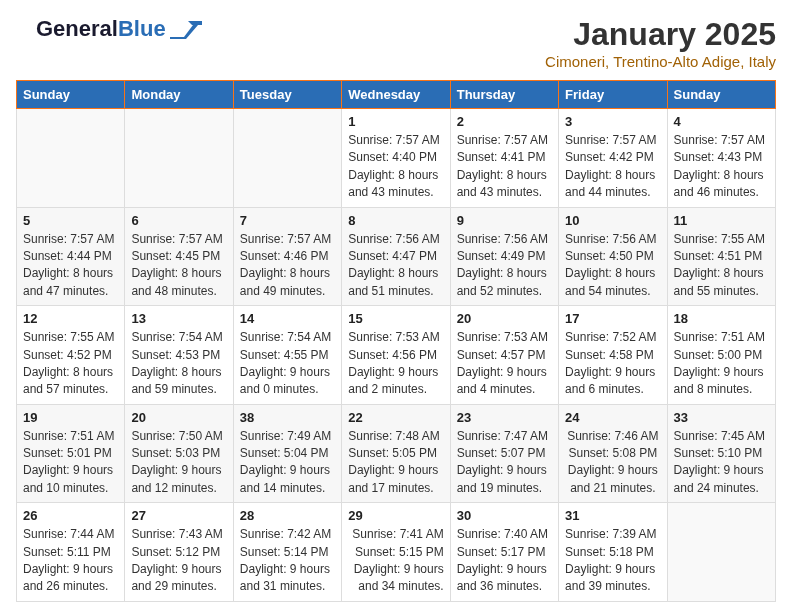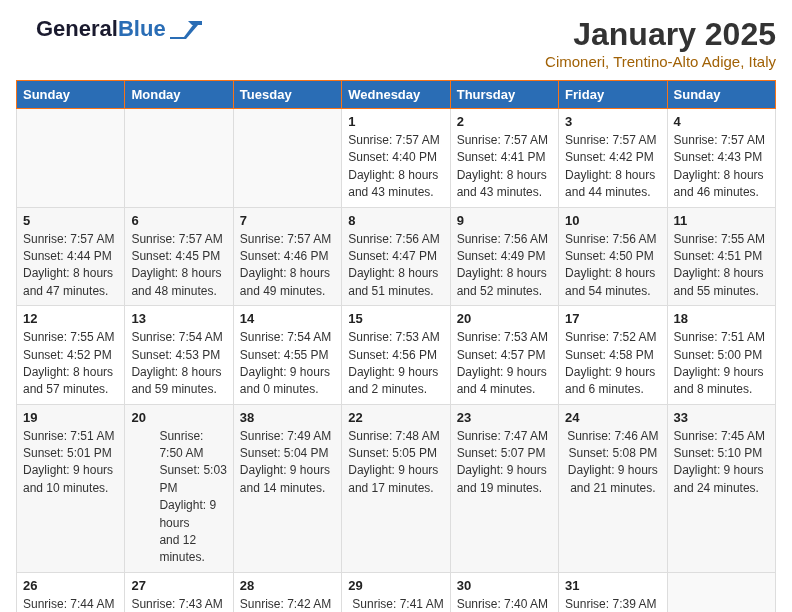--- a/index.html
+++ b/index.html
@@ -242,21 +242,21 @@
       <tr>
         <td>
           <span class="day-number">19</span>
           <div class="day-info" style="white-space: pre-line;">Sunrise: 7:51 AM
 Sunset: 5:01 PM
 Daylight: 9 hours
 and 10 minutes.</div>
         </td>
         <td>
           <span class="day-number">20</span>
-          <div class="day-info" style="white-space: pre-line; margin-left: 28px;">Sunrise: 7:50 AM
+          <div class="day-info" style="white-space: pre-line;">Sunrise: 7:50 AM
 Sunset: 5:03 PM
 Daylight: 9 hours
 and 12 minutes.</div>
         </td>
         <td>
           <span class="day-number">38</span>
           <div class="day-info" style="white-space: pre-line;">Sunrise: 7:49 AM
 Sunset: 5:04 PM
 Daylight: 9 hours
 and 14 minutes.</div>

